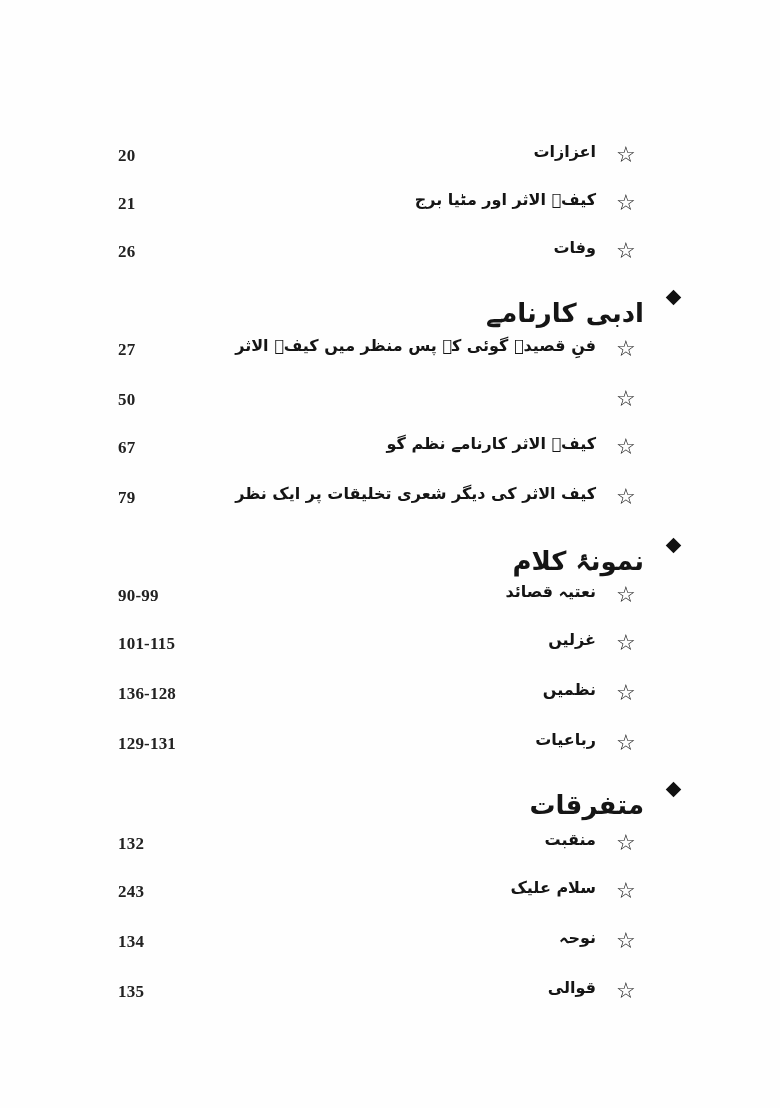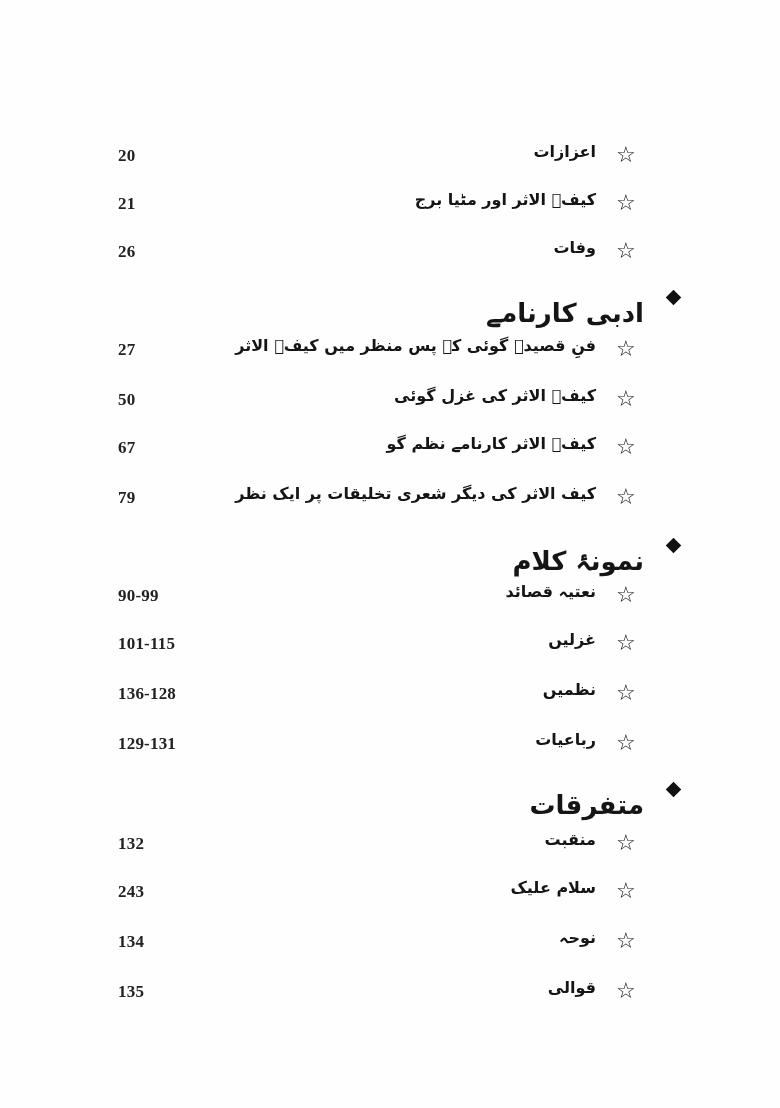--- a/index.html
+++ b/index.html
@@ -93,21 +93,20 @@
         <span class="marker diamond"></span>
         <span class="title section">ادبی کارنامے</span>
       </div>
       <div class="row" style="top: 332px;">
         <span class="marker star">☆</span>
         <span class="title item">فنِ قصیدہ گوئی کے پس منظر میں کیفؔ الاثر</span>
         <span class="page-num">27</span>
       </div>
       <div class="row" style="top: 382px;">
         <span class="marker star">☆</span>
-        <span class="title item">کیفؔ الاثر کی غزل گوئی</span>
         <span class="page-num">50</span>
       </div>
       <div class="row" style="top: 430px;">
         <span class="marker star">☆</span>
         <span class="title item">کیفؔ الاثر کارنامے نظم گو</span>
         <span class="page-num">67</span>
       </div>
       <div class="row" style="top: 480px;">
         <span class="marker star">☆</span>
         <span class="title item">کیف الاثر کی دیگر شعری تخلیقات پر ایک نظر</span>

